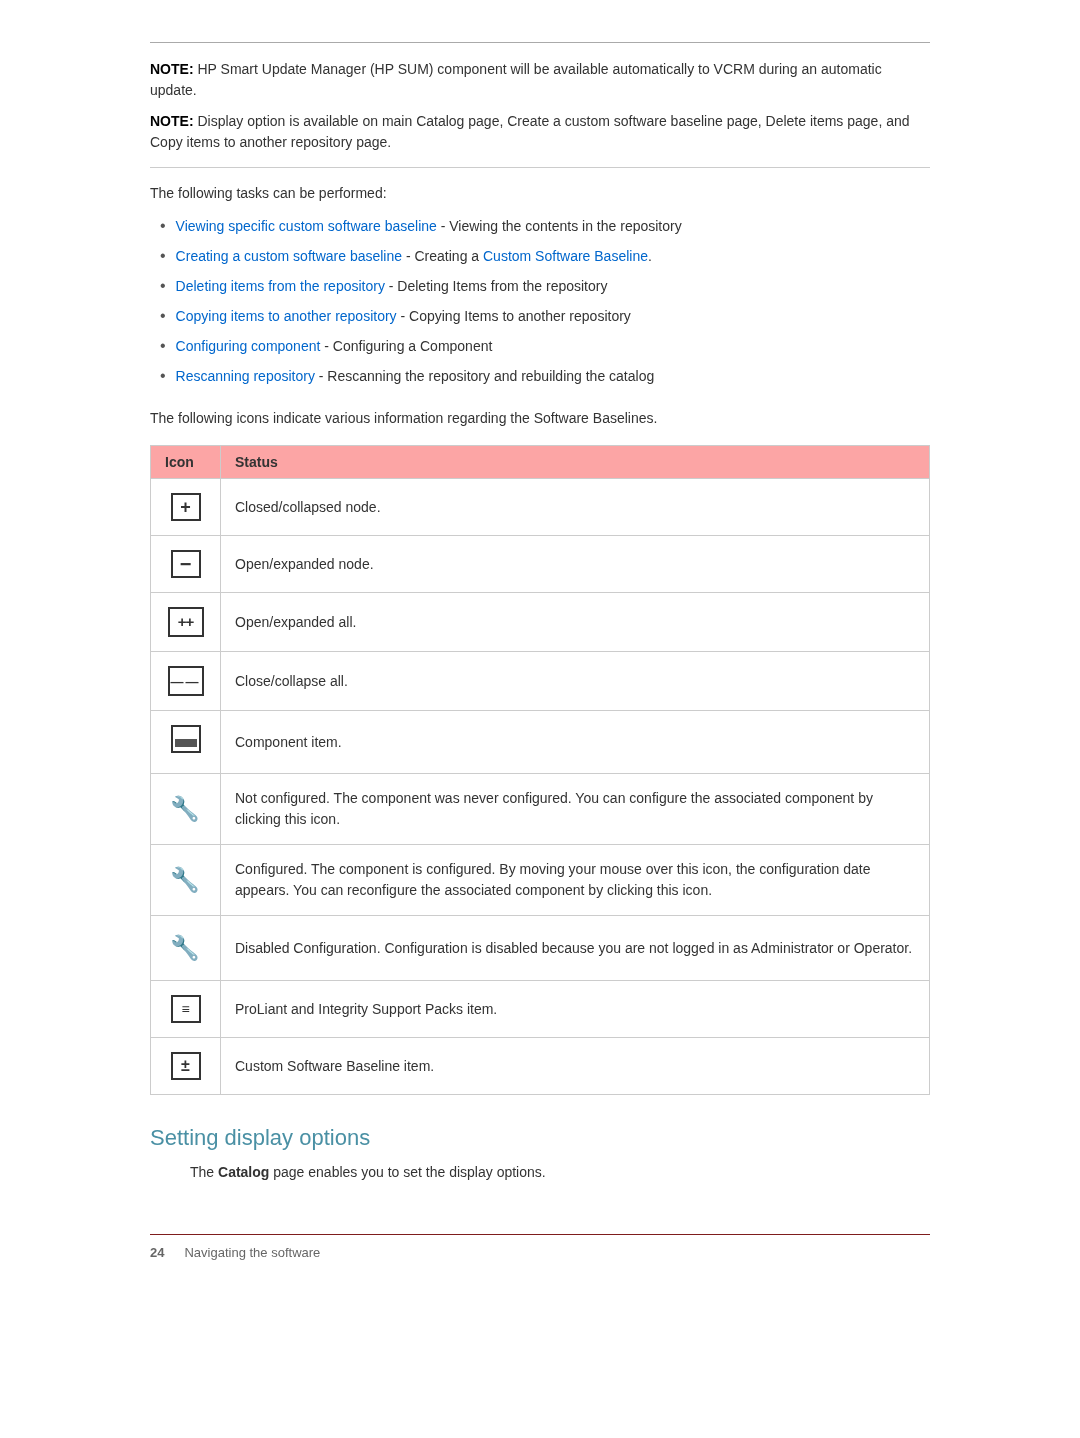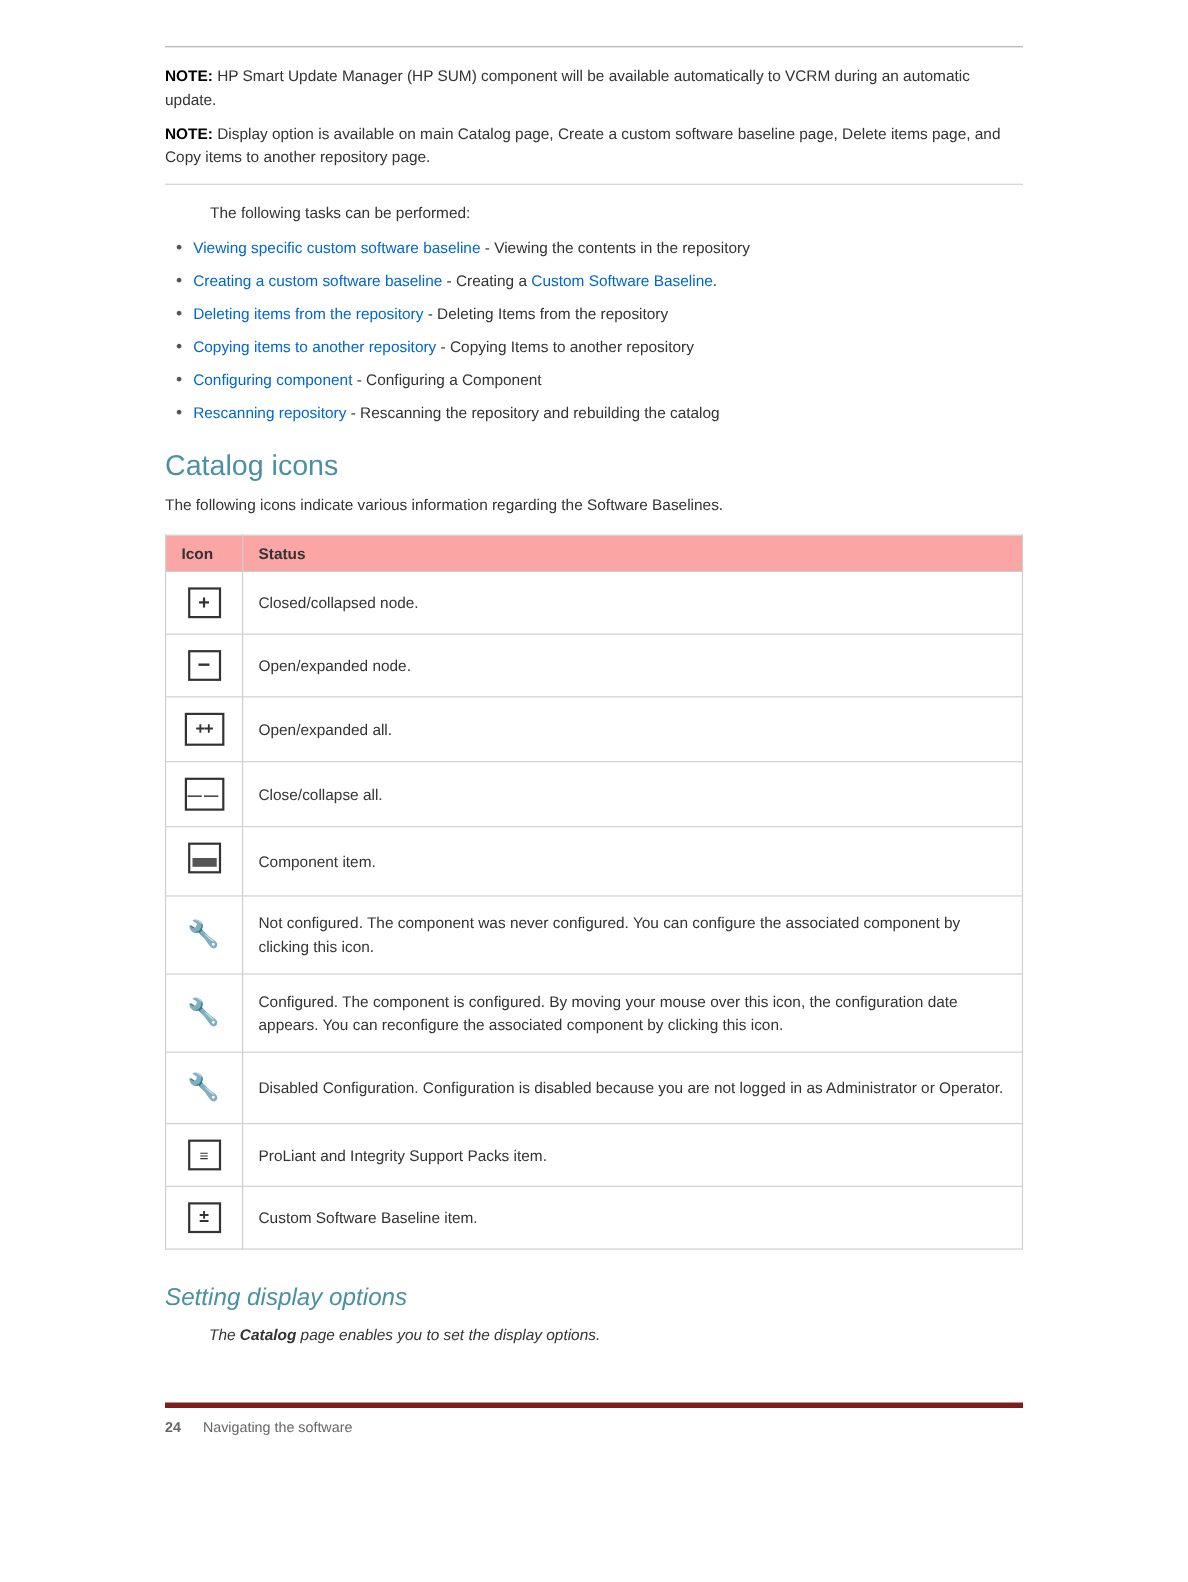--- a/index.html
+++ b/index.html
@@ -36,21 +36,20 @@
 
     .divider {
       border: none;
       border-top: 1px solid #cccccc;
       margin: 14px 0;
     }
 
     .tasks-intro {
       margin-bottom: 10px;
       line-height: 1.6;
-      margin-left: 41px;
     }
 
     .task-list {
       list-style: none;
       margin-left: 10px;
       margin-bottom: 20px;
     }
 
     .task-list li {
       display: flex;
@@ -141,42 +140,41 @@
       letter-spacing: -1px;
     }
 
     .icon-double-minus {
       font-size: 13px;
       letter-spacing: 1px;
     }
 
     .setting-display-section {
       margin-top: 10px;
-      font-style: italic;
     }
 
     .setting-display-title {
       font-size: 22px;
       font-weight: normal;
       color: #4a90a4;
       margin-bottom: 10px;
     }
 
     .setting-display-text {
       margin-left: 40px;
       line-height: 1.6;
     }
 
     .bold-text {
       font-weight: bold;
     }
 
     .footer {
       margin-top: 50px;
-      border-top: 5px solid #7f1d1d;
+      border-top: 1px solid #7f1d1d;
       padding-top: 10px;
       display: flex;
       align-items: center;
       color: #666;
       font-size: 13px;
     }
 
     .footer-page {
       margin-right: 20px;
       font-weight: bold;
@@ -234,21 +232,20 @@
         <a class="link-text">Configuring component</a><span> - Configuring a Component</span>
       </span>
     </li>
     <li>
       <span>
         <a class="link-text">Rescanning repository</a><span> - Rescanning the repository and rebuilding the catalog</span>
       </span>
     </li>
   </ul>
 
-  <h2 class="section-title">Catalog icons</h2>
 
   <p class="catalog-icons-intro">The following icons indicate various information regarding the Software Baselines.</p>
 
   <table class="icons-table">
     <thead>
       <tr>
         <th class="icon-cell">Icon</th>
         <th>Status</th>
       </tr>
     </thead>

